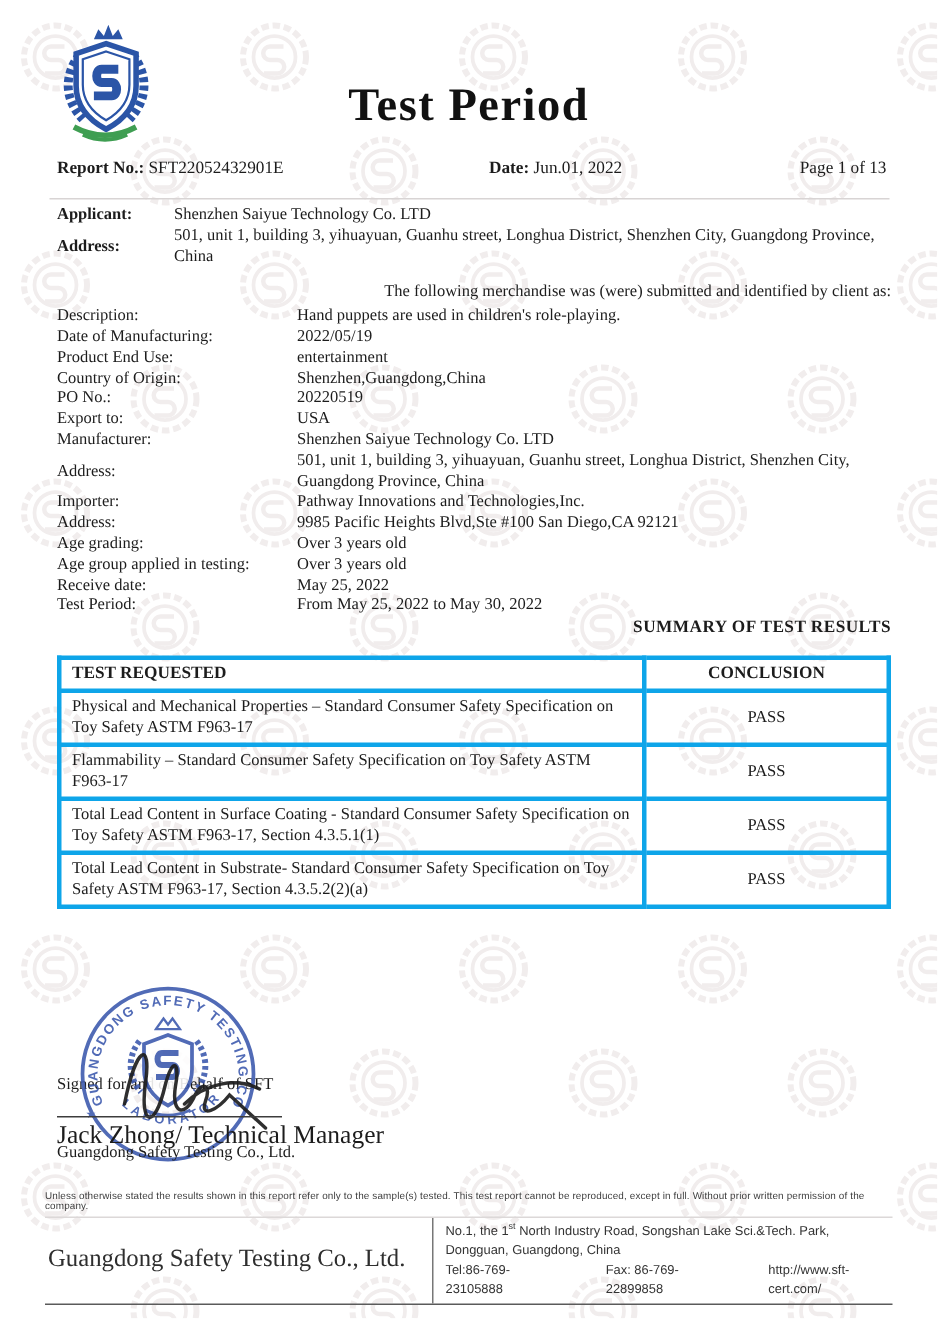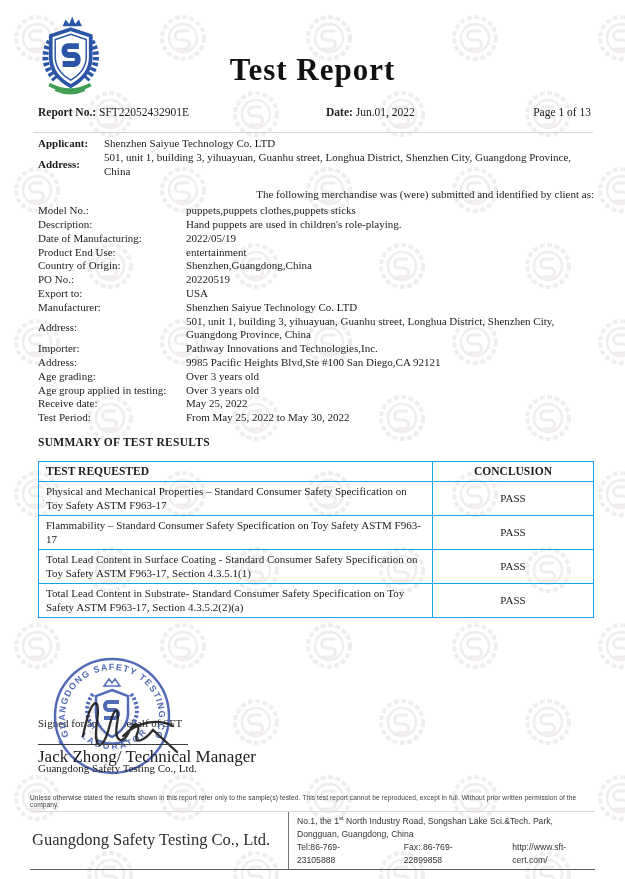--- a/index.html
+++ b/index.html
@@ -14,32 +14,32 @@
               font-size:31px;font-weight:bold;letter-spacing:1px;color:#111;}
   .meta-row{position:absolute;left:38px;top:106px;width:555px;font-size:11.5px;}
   .meta-left{position:absolute;left:0;top:0;}
   .meta-center{position:absolute;left:272px;top:0;margin-left:16px;}
   .meta-right{position:absolute;right:2px;top:0;}
   .b{font-weight:bold;}
   .header-rule{position:absolute;left:33px;top:132px;width:560px;border-top:1px solid #d8d4d4;}
 
   
   #content{position:absolute;left:38px;top:137px;width:556px;font-size:11px;line-height:13.8px;}
-  .info-row{display:flex;align-items:center;}
+  .info-row{display:flex;align-items:center;gap:12px;}
   .info-row .lbl{flex:0 0 66px;}
   .info-row .lbl.bold{font-weight:bold;}
   .info-row .val{flex:1;}
   #merch-block .info-row .lbl{flex:0 0 148px;}
   .intro-line{margin:10px 0 2px 0;text-align:right;}
   #applicant-block{margin-bottom:0;}
 
   
-  .summary-title{margin-top:11px;text-align:left;font-weight:bold;font-size:11.5px;letter-spacing:.3px;}
+  .summary-title{margin-top:1px;text-align:right;font-weight:bold;font-size:11.5px;letter-spacing:.3px;}
   table.summary{margin-top:11px;width:556px;border-collapse:collapse;font-size:11px;}
-  table.summary th,table.summary td{border:1px solid #0ea5e9;padding:3px 7px;line-height:13.5px;}
+  table.summary th,table.summary td{border:3px solid #0ea5e9;padding:3px 7px;line-height:13.5px;}
   table.summary th{font-weight:bold;text-align:left;font-size:11.5px;}
   table.summary th.conc,table.summary td.conc{text-align:center;width:146px;}
   .continued{margin-top:5px;text-align:right;font-size:11px;}
 
   
   #sig-block{position:absolute;left:35px;top:652px;width:320px;height:150px;}
   .signed-for{position:absolute;left:3px;top:18px;font-size:11px;margin-top:47px;}
   #stamp{position:absolute;left:2px;top:0px;width:150px;height:130px;opacity:.88;}
   #signature-svg{position:absolute;left:18px;top:22px;width:150px;height:90px;}
   .sig-line{position:absolute;left:3px;top:92px;width:150px;border-top:1px solid #3c3c3c;}
@@ -86,21 +86,21 @@
       <path d="M40 16 l4 -9 l5 6 l4 -10 l4 10 l5 -6 l4 9 z" fill="#2b55a7"></path>
       <path d="M27 30 C13 48 13 70 30 88" stroke="#2b55a7" stroke-width="8" fill="none" stroke-dasharray="4.5 3"></path>
       <path d="M75 30 C89 48 89 70 72 88" stroke="#2b55a7" stroke-width="8" fill="none" stroke-dasharray="4.5 3"></path>
       <path d="M51 20 L78 29 L78 58 C78 77 66 89 51 97 C36 89 24 77 24 58 L24 29 Z" fill="#ffffff" stroke="#2b55a7" stroke-width="5"></path>
       <path d="M51 27 L72 34 L72 57 C72 72 63 82 51 89 C39 82 30 72 30 57 L30 34 Z" fill="none" stroke="#2b55a7" stroke-width="2"></path>
       <path d="M62 43 H47 C41 43 41 55 47 55 H56 C62 55 62 67 56 67 H40" stroke="#2b55a7" stroke-width="8" fill="none"></path>
       <path d="M22 95 Q50 110 78 95" stroke="#3f9e52" stroke-width="5" fill="none"></path>
       <path d="M30 102 Q50 111 70 102" stroke="#3f9e52" stroke-width="3.5" fill="none"></path>
     </svg>
 
-    <div class="page-title">Test Report</div>
+    <div class="page-title">Test Period</div>
 
     <div class="meta-row">
       <span class="meta-left">
         <span class="b">Report No.:</span>
         <span>SFT22052432901E</span>
       </span>
       <span class="meta-center">
         <span class="b">Date:</span>
         <span>Jun.01, 2022</span>
       </span>
@@ -116,24 +116,20 @@
           </div>
           <div class="info-row">
             <span class="lbl bold">Address:</span>
             <span class="val">501, unit 1, building 3, yihuayuan, Guanhu street, Longhua District, Shenzhen City, Guangdong Province, China</span>
           </div>
         </div>
 
       <div class="intro-line">The following merchandise was (were) submitted and identified by client as:</div>
 
       <div id="merch-block">
-          <div class="info-row">
-            <span class="lbl">Model No.:</span>
-            <span class="val">puppets,puppets clothes,puppets sticks</span>
-          </div>
           <div class="info-row">
             <span class="lbl">Description:</span>
             <span class="val">Hand puppets are used in children's role-playing.</span>
           </div>
           <div class="info-row">
             <span class="lbl">Date of Manufacturing:</span>
             <span class="val">2022/05/19</span>
           </div>
           <div class="info-row">
             <span class="lbl">Product End Use:</span>

